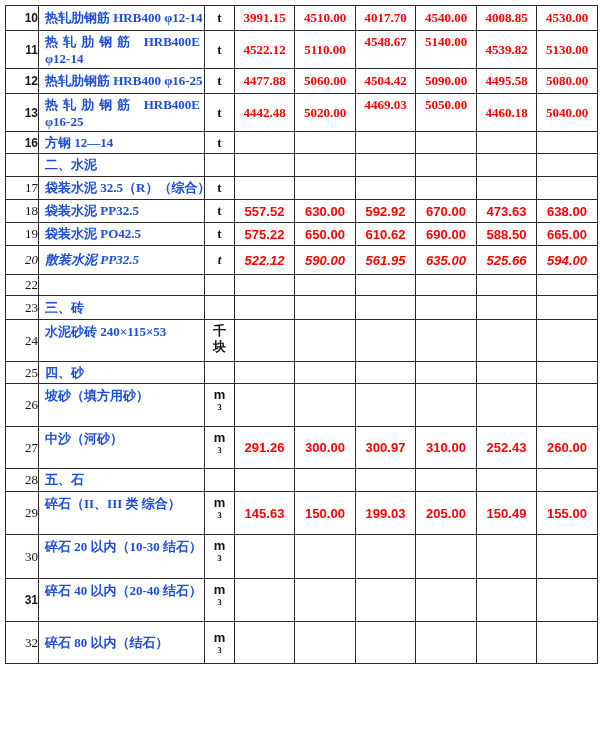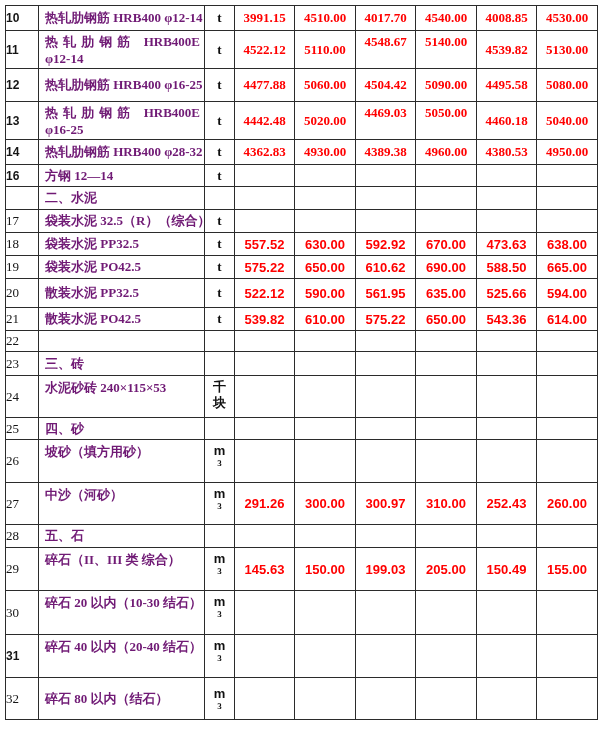--- a/index.html
+++ b/index.html
@@ -26,38 +26,38 @@
     width: 592px;
   }
   td {
     border: 1px solid #2b2b2b;
     padding: 0;
     vertical-align: middle;
     overflow: hidden;
   }
   
   .c-num {
-    text-align: left;
+    text-align: right;
     font-size: 13px;
     color: #151515;
     margin-top: 24px;
   }
   .num-bold {
     font-family: "Liberation Sans", "DejaVu Sans", sans-serif;
     font-weight: bold;
     font-size: 12px;
   }
   
   .c-name {
     text-align: left;
     padding: 1px 1px 1px 6px;
     font-weight: bold;
     font-size: 13px;
     white-space: nowrap;
-    color: #701a75;
+    color: #1d4ed8;
   }
   .c-name.wrap2 { white-space: normal; padding-right: 4px; }
   .nline { display: block; line-height: 17px; }
   .just { text-align: justify; text-align-last: justify; }
   
   .c-unit {
     text-align: center;
     font-weight: bold;
     font-size: 13px;
     color: #101010;
@@ -117,21 +117,21 @@
             <span class="nline">φ12-14</span>
           </td>
           <td class="c-unit">t</td>
           <td class="c-price p-serif p-low">4522.12</td>
           <td class="c-price p-serif p-low">5110.00</td>
           <td class="c-price p-serif p-top">4548.67</td>
           <td class="c-price p-serif p-top">5140.00</td>
           <td class="c-price p-serif p-low">4539.82</td>
           <td class="c-price p-serif p-low">5130.00</td>
         </tr>
-        <tr style="height: 33px;">
+        <tr style="height: 25px;">
           <td class="c-num num-bold">12</td>
           <td class="c-name">热轧肋钢筋 HRB400 φ16-25</td>
           <td class="c-unit">t</td>
           <td class="c-price p-serif">4477.88</td>
           <td class="c-price p-serif">5060.00</td>
           <td class="c-price p-serif">4504.42</td>
           <td class="c-price p-serif">5090.00</td>
           <td class="c-price p-serif">4495.58</td>
           <td class="c-price p-serif">5080.00</td>
         </tr>
@@ -142,31 +142,20 @@
             <span class="nline">φ16-25</span>
           </td>
           <td class="c-unit">t</td>
           <td class="c-price p-serif p-low">4442.48</td>
           <td class="c-price p-serif p-low">5020.00</td>
           <td class="c-price p-serif p-top">4469.03</td>
           <td class="c-price p-serif p-top">5050.00</td>
           <td class="c-price p-serif p-low">4460.18</td>
           <td class="c-price p-serif p-low">5040.00</td>
         </tr>
-        <tr style="height: 25px;">
-          <td class="c-num num-bold">14</td>
-          <td class="c-name">热轧肋钢筋 HRB400 φ28-32</td>
-          <td class="c-unit">t</td>
-          <td class="c-price p-serif">4362.83</td>
-          <td class="c-price p-serif">4930.00</td>
-          <td class="c-price p-serif">4389.38</td>
-          <td class="c-price p-serif">4960.00</td>
-          <td class="c-price p-serif">4380.53</td>
-          <td class="c-price p-serif">4950.00</td>
-        </tr>
         <tr style="height: 22px;">
           <td class="c-num num-bold">16</td>
           <td class="c-name">方钢 12—14</td>
           <td class="c-unit">t</td>
           <td class="c-price"></td>
           <td class="c-price"></td>
           <td class="c-price"></td>
           <td class="c-price"></td>
           <td class="c-price"></td>
           <td class="c-price"></td>
@@ -208,42 +197,31 @@
           <td class="c-num">19</td>
           <td class="c-name">袋装水泥 PO42.5</td>
           <td class="c-unit">t</td>
           <td class="c-price">575.22</td>
           <td class="c-price">650.00</td>
           <td class="c-price">610.62</td>
           <td class="c-price">690.00</td>
           <td class="c-price">588.50</td>
           <td class="c-price">665.00</td>
         </tr>
-        <tr style="height: 29px;">
+        <tr style="height: 29px; font-style: italic;">
           <td class="c-num">20</td>
           <td class="c-name">散装水泥 PP32.5</td>
           <td class="c-unit">t</td>
           <td class="c-price">522.12</td>
           <td class="c-price">590.00</td>
           <td class="c-price">561.95</td>
           <td class="c-price">635.00</td>
           <td class="c-price">525.66</td>
           <td class="c-price">594.00</td>
         </tr>
-        <tr style="height: 23px;">
-          <td class="c-num">21</td>
-          <td class="c-name">散装水泥 PO42.5</td>
-          <td class="c-unit">t</td>
-          <td class="c-price">539.82</td>
-          <td class="c-price">610.00</td>
-          <td class="c-price">575.22</td>
-          <td class="c-price">650.00</td>
-          <td class="c-price">543.36</td>
-          <td class="c-price">614.00</td>
-        </tr>
         <tr style="height: 21px;">
           <td class="c-num">22</td>
           <td class="c-name"></td>
           <td class="c-unit"></td>
           <td class="c-price"></td>
           <td class="c-price"></td>
           <td class="c-price"></td>
           <td class="c-price"></td>
           <td class="c-price"></td>
           <td class="c-price"></td>

